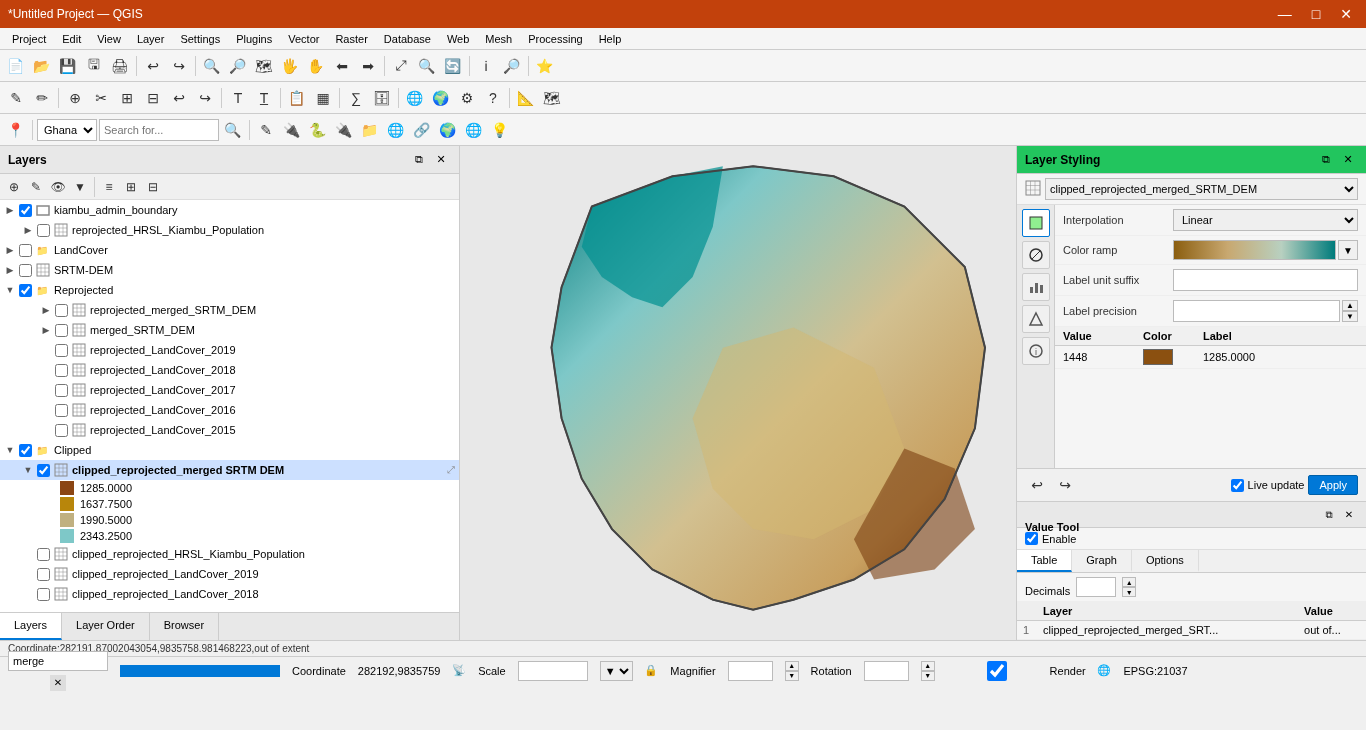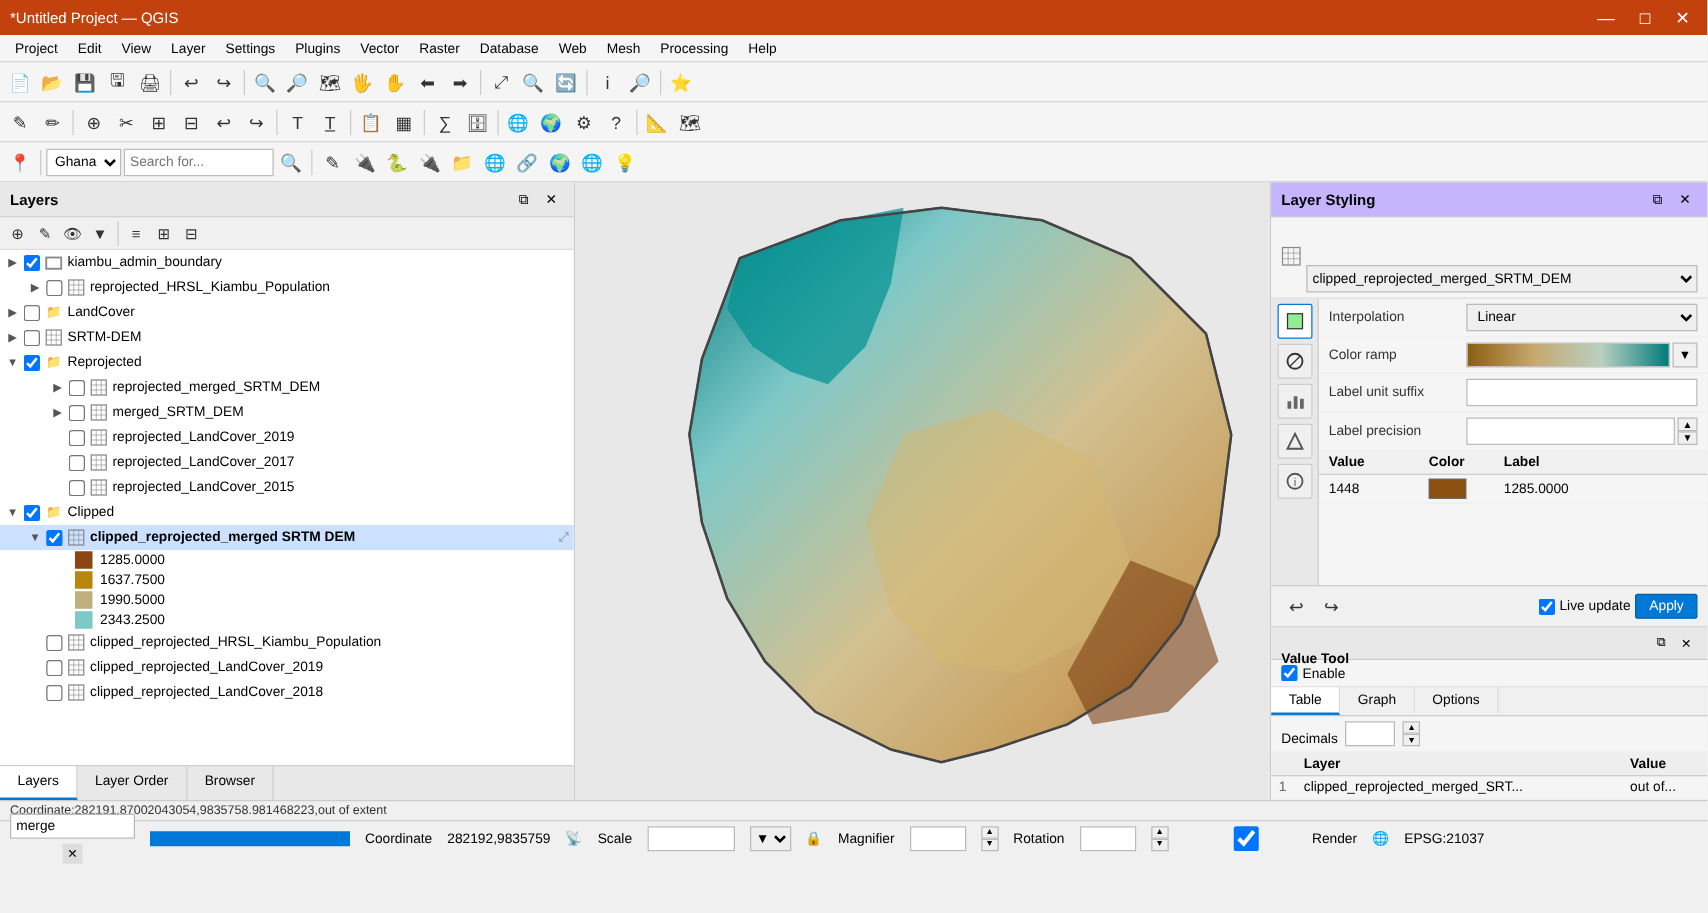--- a/index.html
+++ b/index.html
@@ -43,24 +43,24 @@
     .legend-item { display: flex; align-items: center; padding: 1px 4px 1px 60px; }
     .legend-swatch { width: 14px; height: 14px; margin-right: 6px; flex-shrink: 0; }
     .legend-label { font-size: 11px; }
 
     
     #map-area { flex: 1; background: #e8e8e8; position: relative; overflow: hidden; }
     #map-canvas { width: 100%; height: 100%; position: relative; }
 
     
     #right-panel { width: 350px; background: #f5f5f5; border-left: 1px solid #ccc; display: flex; flex-direction: column; }
-    #styling-header { background: #c4b5fd; border-bottom: 1px solid #ccc; height: 28px; display: flex; align-items: center; padding: 0 8px; justify-content: space-between; }
+    #styling-header { background: #22c55e; border-bottom: 1px solid #ccc; height: 28px; display: flex; align-items: center; padding: 0 8px; justify-content: space-between; }
     #styling-header .panel-title { font-size: 12px; font-weight: bold; }
     #layer-name-row { display: flex; align-items: center; padding: 4px 8px; border-bottom: 1px solid #ddd; background: #f5f5f5; }
-    #layer-name-row select { flex: 1; height: 22px; font-size: 11px; border: 1px solid #bbb; margin-top: 34px; }
+    #layer-name-row select { flex: 1; height: 22px; font-size: 11px; border: 1px solid #bbb; }
     .live-update-check { display: flex; align-items: center; gap: 4px; font-size: 11px; }
 
     
     #value-tool { border-top: 1px solid #ccc; background: #f5f5f5; }
     #value-tool-header { background: #e8e8e8; border-bottom: 1px solid #ccc; height: 26px; display: flex; align-items: center; padding: 0 8px; justify-content: space-between; }
     #value-tool-header .panel-title { font-size: 11px; font-weight: bold; margin-top: 24px; }
     .enable-row { display: flex; align-items: center; padding: 4px 8px; gap: 4px; font-size: 11px; border-bottom: 1px solid #ddd; }
     .vt-tabs { display: flex; border-bottom: 1px solid #ccc; background: #f0f0f0; }
     .vt-tab { padding: 4px 14px; font-size: 11px; cursor: pointer; border-right: 1px solid #ddd; border-bottom: 2px solid transparent; }
     .vt-tab.active { background: #fff; border-bottom: 2px solid #0078d7; }
@@ -334,21 +334,49 @@
         <input type="checkbox" class="checkbox" style="">
         <span class="icon">
           <svg width="14" height="14">
               <rect x="1" y="1" width="12" height="12" fill="none" stroke="#888" stroke-width="1"></rect>
               <line x1="1" y1="5" x2="13" y2="5" stroke="#888" stroke-width="0.5"></line>
               <line x1="1" y1="9" x2="13" y2="9" stroke="#888" stroke-width="0.5"></line>
               <line x1="5" y1="1" x2="5" y2="13" stroke="#888" stroke-width="0.5"></line>
               <line x1="9" y1="1" x2="9" y2="13" stroke="#888" stroke-width="0.5"></line>
             </svg>
         </span>
+        <span class="label">reprojected_LandCover_2018</span>
+      </div>
+      <div class="tree-item" style="padding-left:40px;">
+        <span style="width:12px;display:inline-block;"></span>
+        <input type="checkbox" class="checkbox" style="">
+        <span class="icon">
+          <svg width="14" height="14">
+              <rect x="1" y="1" width="12" height="12" fill="none" stroke="#888" stroke-width="1"></rect>
+              <line x1="1" y1="5" x2="13" y2="5" stroke="#888" stroke-width="0.5"></line>
+              <line x1="1" y1="9" x2="13" y2="9" stroke="#888" stroke-width="0.5"></line>
+              <line x1="5" y1="1" x2="5" y2="13" stroke="#888" stroke-width="0.5"></line>
+              <line x1="9" y1="1" x2="9" y2="13" stroke="#888" stroke-width="0.5"></line>
+            </svg>
+        </span>
         <span class="label">reprojected_LandCover_2017</span>
+      </div>
+      <div class="tree-item" style="padding-left:40px;">
+        <span style="width:12px;display:inline-block;"></span>
+        <input type="checkbox" class="checkbox" style="">
+        <span class="icon">
+          <svg width="14" height="14">
+              <rect x="1" y="1" width="12" height="12" fill="none" stroke="#888" stroke-width="1"></rect>
+              <line x1="1" y1="5" x2="13" y2="5" stroke="#888" stroke-width="0.5"></line>
+              <line x1="1" y1="9" x2="13" y2="9" stroke="#888" stroke-width="0.5"></line>
+              <line x1="5" y1="1" x2="5" y2="13" stroke="#888" stroke-width="0.5"></line>
+              <line x1="9" y1="1" x2="9" y2="13" stroke="#888" stroke-width="0.5"></line>
+            </svg>
+        </span>
+        <span class="label">reprojected_LandCover_2016</span>
       </div>
       <div class="tree-item" style="padding-left:40px;">
         <span style="width:12px;display:inline-block;"></span>
         <input type="checkbox" class="checkbox" style="">
         <span class="icon">
           <svg width="14" height="14">
               <rect x="1" y="1" width="12" height="12" fill="none" stroke="#888" stroke-width="1"></rect>
               <line x1="1" y1="5" x2="13" y2="5" stroke="#888" stroke-width="0.5"></line>
               <line x1="1" y1="9" x2="13" y2="9" stroke="#888" stroke-width="0.5"></line>
               <line x1="5" y1="1" x2="5" y2="13" stroke="#888" stroke-width="0.5"></line>

